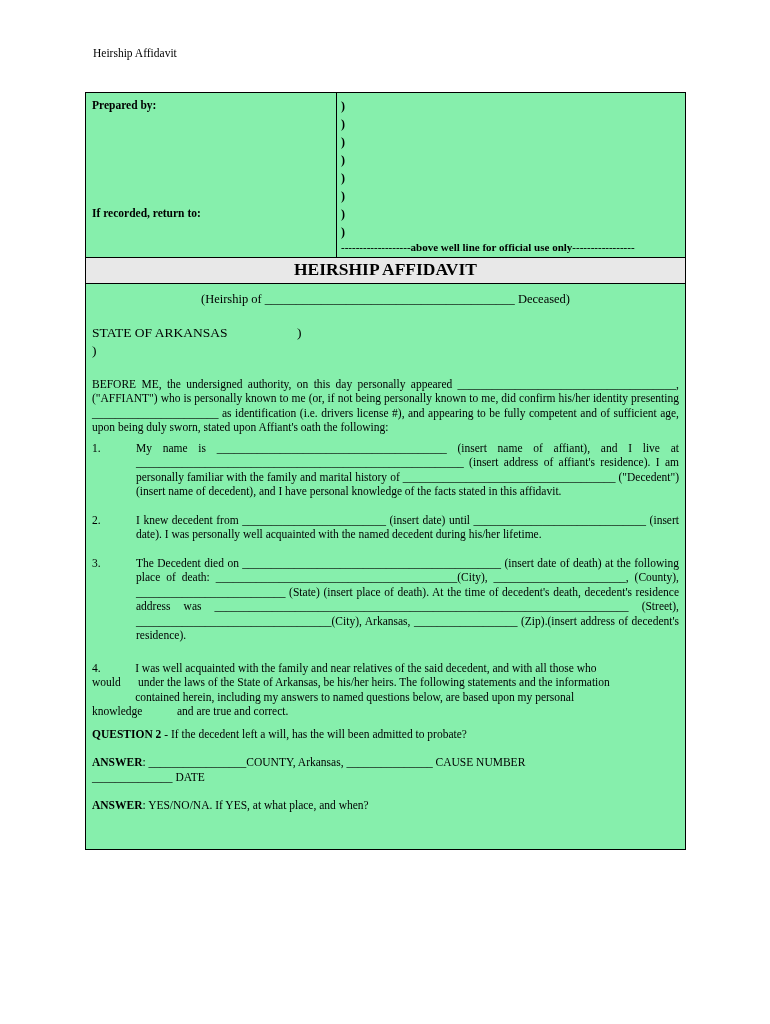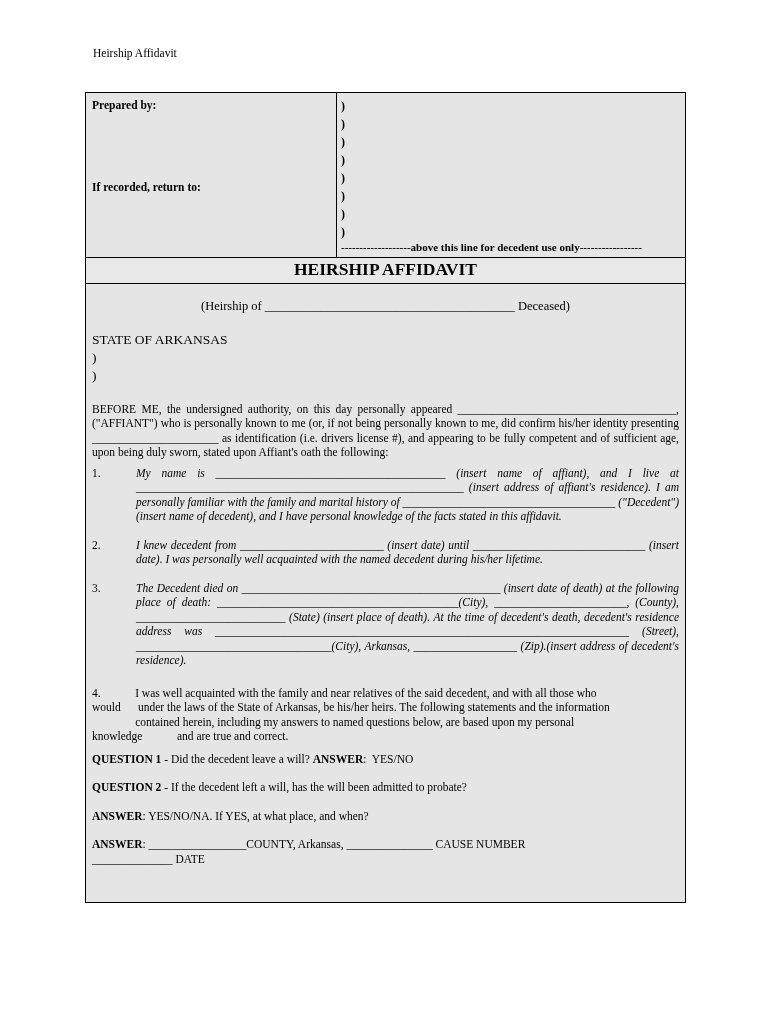--- a/index.html
+++ b/index.html
@@ -4,42 +4,42 @@
 <style>
   * { margin:0; padding:0; box-sizing:border-box; }
   html,body { background:#ffffff; }
   body {
     width:770px; height:1024px; position:relative;
     font-family:"Liberation Serif", serif; color:#000;
   }
   .page-label { position:absolute; left:93px; top:47px; font-size:11.5px; }
   .doc-box {
     position:absolute; left:85px; top:92px; width:601px;
-    border:1px solid #000; background:#e5e5e5;
+    border:1px solid #000; background:#86efac;
   }
   .top-section { display:flex; min-height:163px; }
   .top-left { width:250px; padding:6px 6px; }
   .prepared-by { font-weight:bold; font-size:11.5px; }
-  .return-to { font-weight:bold; font-size:11.5px; margin-top:70px; }
+  .return-to { font-weight:bold; font-size:11.5px; margin-top:96px; }
   .top-right { flex:1; border-left:1px solid #000; padding:4px 4px 2px; display:flex; flex-direction:column; }
   .parens { font-weight:bold; font-size:12px; line-height:18px; white-space:pre-line; flex:1; }
   .official-line { font-weight:bold; font-size:11px; white-space:nowrap; padding-bottom:2px; }
   .title-band {
     border-top:1px solid #000; border-bottom:1px solid #000;
     background:#e8e8e8; text-align:center; font-weight:bold;
     font-size:17.5px; padding:1px 0 3px;
   }
-  .content { padding:15px 6px 22px; font-size:11.5px; line-height:14.5px; }
+  .content { padding:8px 6px 22px; font-size:11.5px; line-height:14.5px; }
   .heirship-line { text-align:center; font-size:12.5px; margin-bottom:17px; }
-  .sc-line { font-size:13.5px; line-height:18px; display:flex;flex-direction:column; }
+  .sc-line { font-size:13.5px; line-height:18px; display:flex; }
   .sc-label { width:205px; }
   .intro { text-align:justify; margin-top:17px; margin-bottom:6px; }
   .list-item { display:flex; margin-bottom:14px; }
   .item-num { width:44px; flex-shrink:0; }
-  .item-text { flex:1; text-align:justify;font-style:italic; }
+  .item-text { flex:1; text-align:justify; }
   .item4 { white-space:pre-wrap; margin-bottom:8px; margin-top:18px; }
   .q { margin-bottom:14px; text-align:justify; white-space:pre-wrap; }
 </style>
 </head>
 <body>
 
 <div class="page-label">Heirship Affidavit</div>
 
 <div class="doc-box">
 
@@ -50,21 +50,21 @@
     </div>
     <div class="top-right">
       <div class="parens">)
 )
 )
 )
 )
 )
 )
 )</div>
-      <div class="official-line">-------------------above this line for decedent use only-----------------</div>
+      <div class="official-line">-------------------above well line for official use only-----------------</div>
     </div>
   </div>
 
   <div class="title-band">HEIRSHIP AFFIDAVIT</div>
 
   <div class="content">
 
     <div class="heirship-line">(Heirship of ________________________________________ Deceased)</div>
 
     <div class="sc-line">
@@ -90,24 +90,23 @@
     <div class="list-item">
       <span class="item-num">3.</span>
       <div class="item-text">The Decedent died on _____________________________________________ (insert date of death) at the following place of death:  __________________________________________(City), _______________________, (County), __________________________ (State) (insert place of death).  At the time of decedent's death, decedent's residence address was ________________________________________________________________________ (Street), __________________________________(City), Arkansas, __________________ (Zip).(insert address of decedent's residence).</div>
     </div>
 
     <div class="item4">4.            I was well acquainted with the family and near relatives of the said decedent, and with all those who
 would      under the laws of the State of Arkansas, be his/her heirs. The following statements and the information
                contained herein, including my answers to named questions below, are based upon my personal
 knowledge            and are true and correct.</div>
 
-    <p class="q"><b>QUESTION 1</b><span> - Did the decedent leave a will? </span><b>ANSWER</b><span>:  YES/NO</span></p>
 
     <p class="q"><b>QUESTION 2</b><span> - If the decedent left a will, has the will been admitted to probate?</span></p>
 
-    <p class="q"><b>ANSWER</b><span>: YES/NO/NA. If YES, at what place, and when?</span></p>
-
     <p class="q"><b>ANSWER</b><span>: _________________COUNTY, Arkansas, _______________ CAUSE NUMBER
 ______________ DATE</span></p>
+
+    <p class="q"><b>ANSWER</b><span>: YES/NO/NA. If YES, at what place, and when?</span></p>
 
 
   </div>
 </div>
 
 </body></html>

